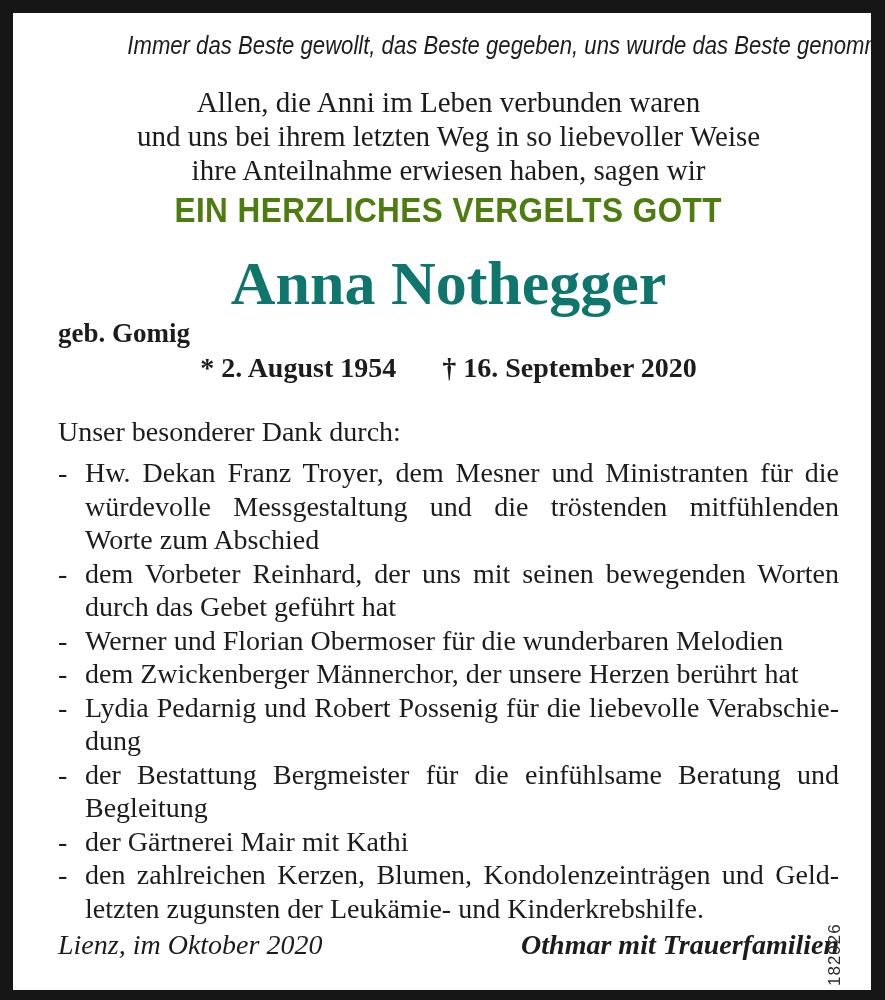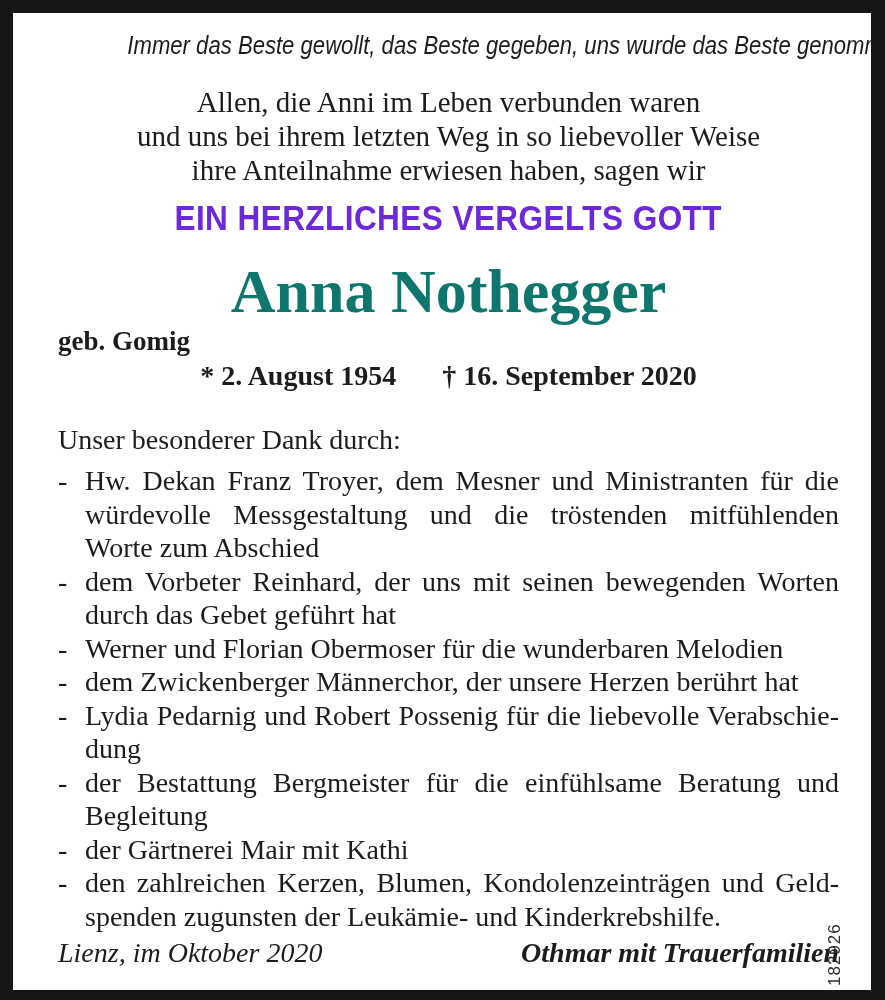--- a/index.html
+++ b/index.html
@@ -42,31 +42,31 @@
   }
   .epigraph .squeeze {
     display: inline-block;
     transform: scaleX(0.85);
     transform-origin: 50% 50%;
   }
   .opening {
     text-align: center;
     font-size: 29px;
     line-height: 34px;
-    margin-bottom: 12px;
+    margin-bottom: 4px;
   }
   .headline {
     text-align: center;
     font-family: "Liberation Sans", sans-serif;
     font-weight: bold;
     font-size: 35px;
     line-height: 38px;
     margin-bottom: 22px;
     white-space: nowrap;
-    color: #6d28d9;
+    color: #4d7c0f;
   }
   .headline .squeeze {
     display: inline-block;
     transform: scaleX(0.9);
     transform-origin: 50% 50%;
     letter-spacing: 0.5px;
   }
   .deceased-name {
     text-align: center;
     font-weight: bold;
@@ -220,21 +220,21 @@
         <div class="thank-item">
           <span class="dash">-</span>
           <div class="lines">
             <div class="line">der Gärtnerei Mair mit Kathi</div>
           </div>
         </div>
         <div class="thank-item">
           <span class="dash">-</span>
           <div class="lines">
             <div class="line jl">den zahlreichen Kerzen, Blumen, Kondolenzeinträgen und Geld-</div>
-            <div class="line">spenden zugunsten der Leukämie- und Kinderkrebshilfe.</div>
+            <div class="line">letzten zugunsten der Leukämie- und Kinderkrebshilfe.</div>
           </div>
         </div>
       </div>
 
     <div class="footer">
       <span>Lienz, im Oktober 2020</span>
       <span class="signature">Othmar mit Trauerfamilien</span>
     </div>
 
     <div class="ref-number">182926</div>

